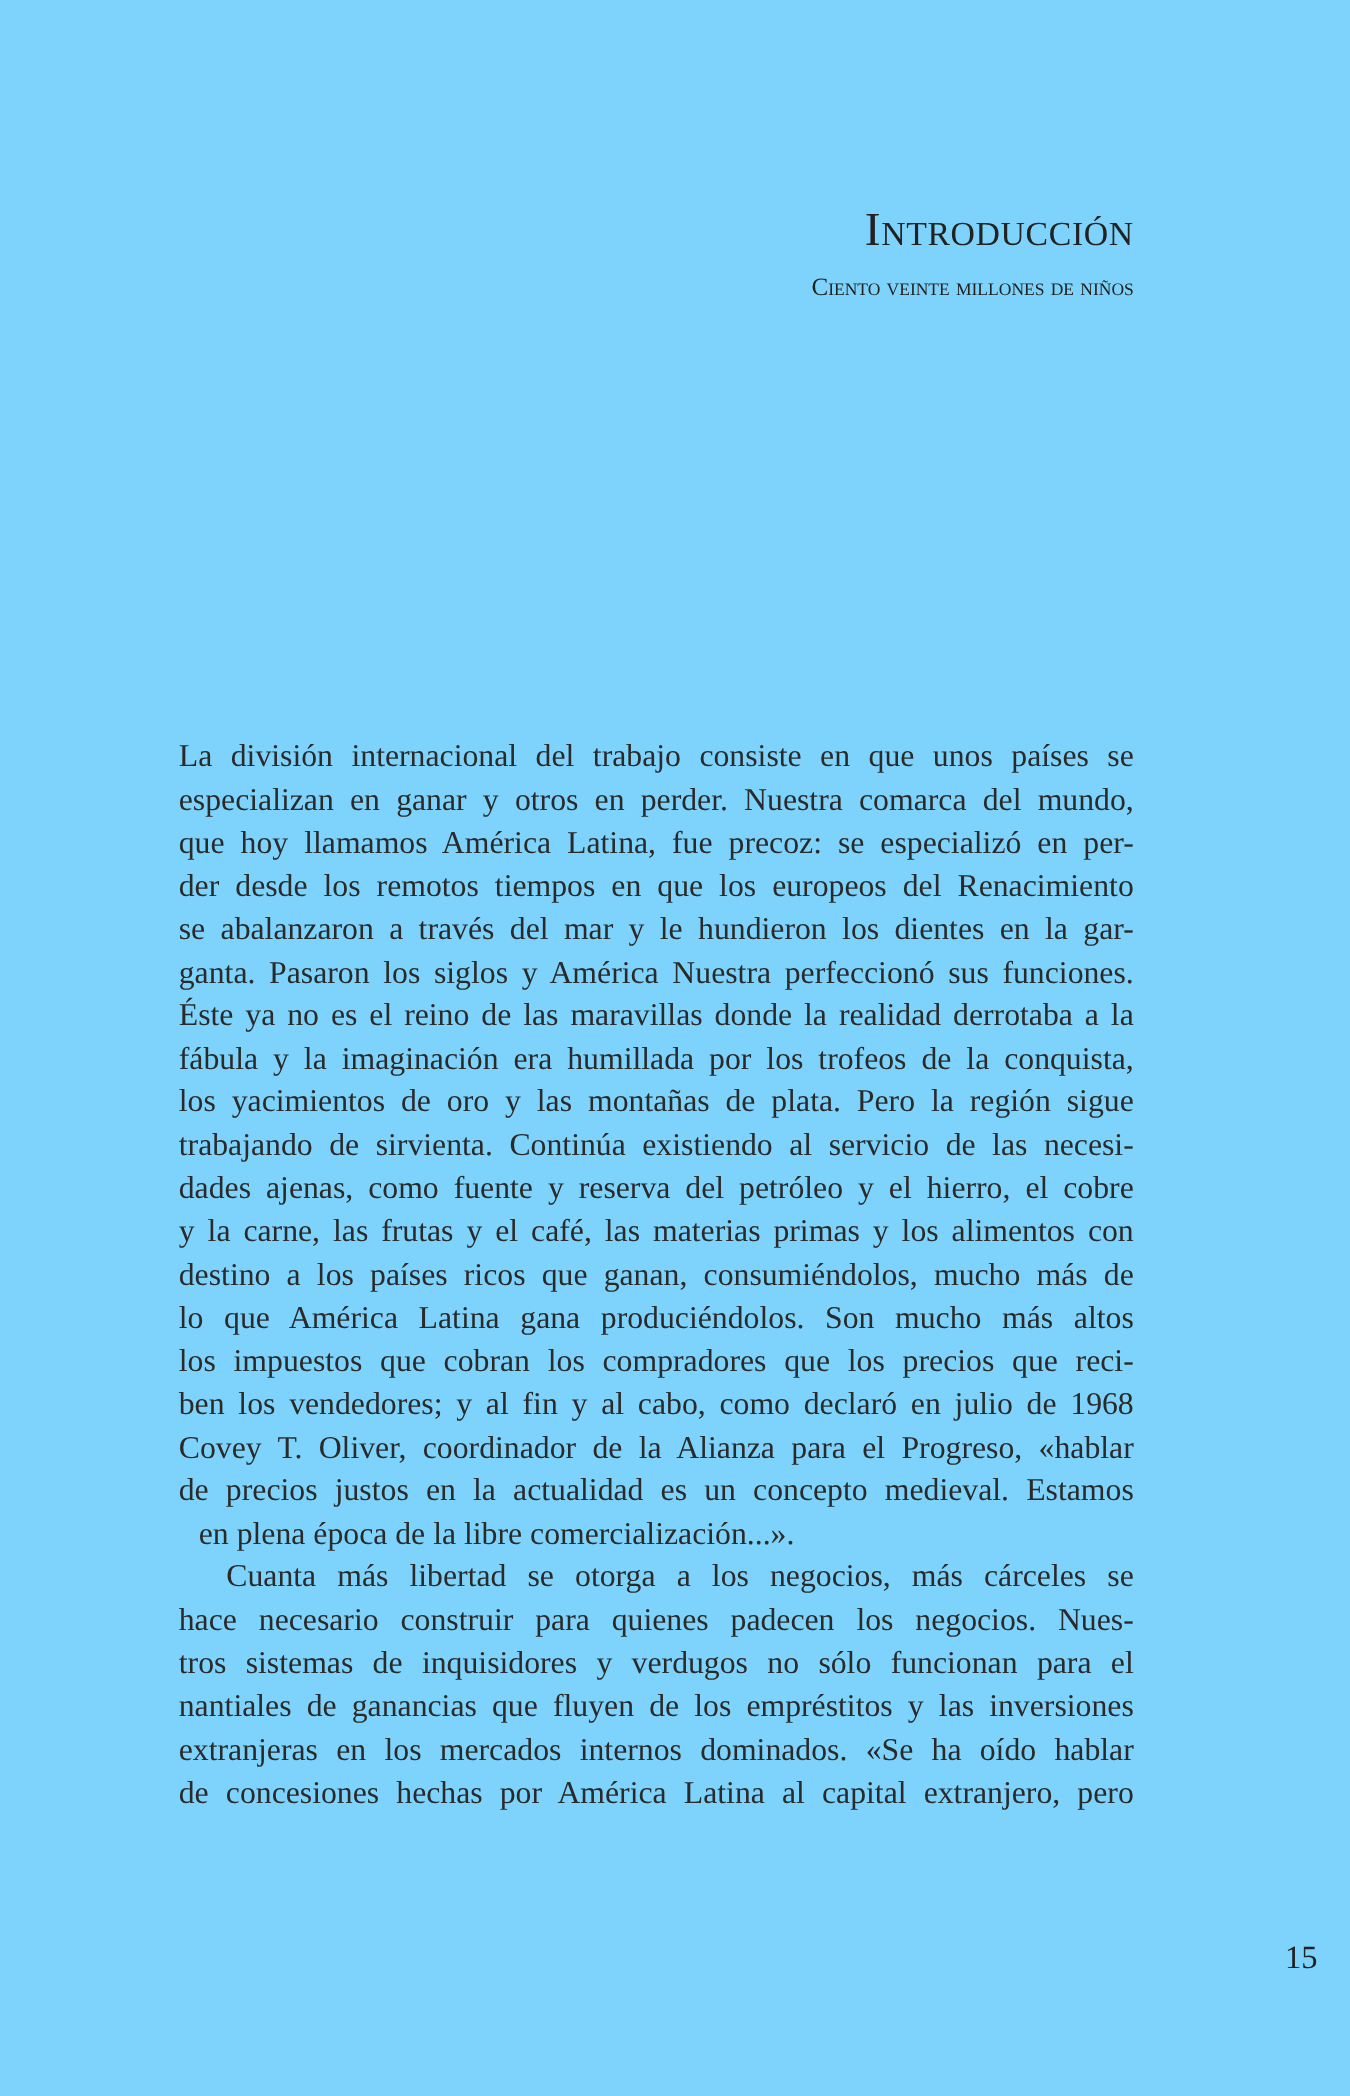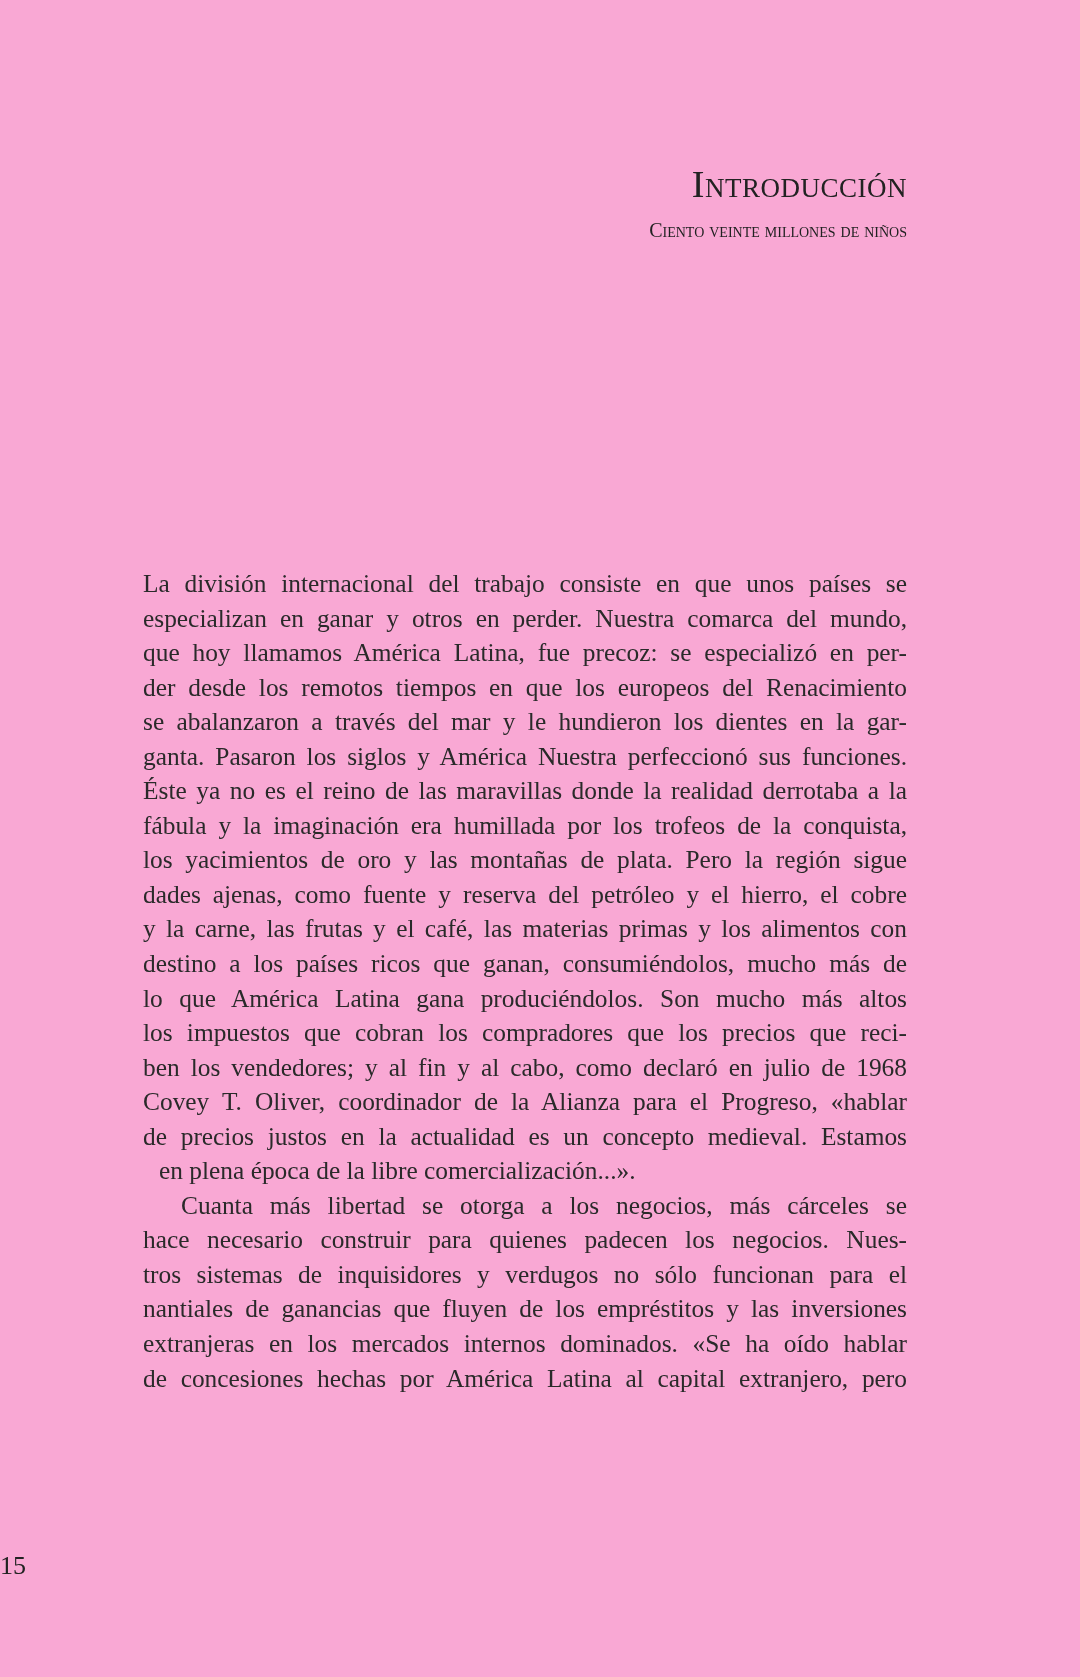--- a/index.html
+++ b/index.html
@@ -1,27 +1,27 @@
 <!DOCTYPE html>
 <html><head>
   <meta charset="utf-8">
   <style>
     html, body { margin: 0; padding: 0; background: #ffffff; }
     body { width: 1080px; height: 1677px; position: relative; overflow: hidden;
            font-family: "Liberation Serif", "DejaVu Serif", serif; color: #2a2a2a; }
-    .page { position: absolute; left: 0; top: 0; width: 1080px; height: 1677px; background: #f9a8d4; }
+    .page { position: absolute; left: 0; top: 0; width: 1080px; height: 1677px; background: #7dd3fc; }
     .heading { position: absolute; right: 173px; top: 162px; text-align: right; }
     .chapter-title { font-size: 38px; font-variant: small-caps; letter-spacing: 0.5px; line-height: 44px; margin: 0; font-weight: normal; color: #222; }
     .chapter-subtitle { font-size: 20px; font-variant: small-caps; line-height: 33px; margin: 8px 0 0 0; font-weight: normal; color: #222; }
     .chapter-subtitle span { display: block; }
-    .body-text { position: absolute; left: 143px; top: 566px; width: 764px; font-size: 25.4px; line-height: 34.55px; }
+    .body-text { position: absolute; left: 143px; top: 588px; width: 764px; font-size: 25.4px; line-height: 34.55px; }
     .line { display: block; white-space: nowrap; text-align: justify; text-align-last: justify; height: 34.55px; }
     .line.last { text-align-last: left; margin-left: 16px; }
     .line.indent { padding-left: 38px; }
-    .page-number { position: absolute; left: 0; width: 1054px; top: 1551px; text-align: left; font-size: 26px; color: #222; }
+    .page-number { position: absolute; left: 0; width: 1054px; top: 1551px; text-align: right; font-size: 26px; color: #222; }
   </style>
 </head>
 <body>
 
 <div class="page">
 
   <div class="heading">
     <h1 class="chapter-title">Introducción</h1>
     <h2 class="chapter-subtitle">
       <span>Ciento veinte millones de niños</span>
@@ -32,20 +32,21 @@
     <div>
       <span class="line">La división internacional del trabajo consiste en que unos países se</span>
       <span class="line">especializan en ganar y otros en perder. Nuestra comarca del mundo,</span>
       <span class="line">que hoy llamamos América Latina, fue precoz: se especializó en per-</span>
       <span class="line">der desde los remotos tiempos en que los europeos del Renacimiento</span>
       <span class="line">se abalanzaron a través del mar y le hundieron los dientes en la gar-</span>
       <span class="line">ganta. Pasaron los siglos y América Nuestra perfeccionó sus funciones.</span>
       <span class="line">Éste ya no es el reino de las maravillas donde la realidad derrotaba a la</span>
       <span class="line">fábula y la imaginación era humillada por los trofeos de la conquista,</span>
       <span class="line">los yacimientos de oro y las montañas de plata. Pero la región sigue</span>
+      <span class="line">trabajando de sirvienta. Continúa existiendo al servicio de las necesi-</span>
       <span class="line">dades ajenas, como fuente y reserva del petróleo y el hierro, el cobre</span>
       <span class="line">y la carne, las frutas y el café, las materias primas y los alimentos con</span>
       <span class="line">destino a los países ricos que ganan, consumiéndolos, mucho más de</span>
       <span class="line">lo que América Latina gana produciéndolos. Son mucho más altos</span>
       <span class="line">los impuestos que cobran los compradores que los precios que reci-</span>
       <span class="line">ben los vendedores; y al fin y al cabo, como declaró en julio de 1968</span>
       <span class="line">Covey T. Oliver, coordinador de la Alianza para el Progreso, «hablar</span>
       <span class="line">de precios justos en la actualidad es un concepto medieval. Estamos</span>
       <span class="line last">en plena época de la libre comercialización...».</span>
     </div>

